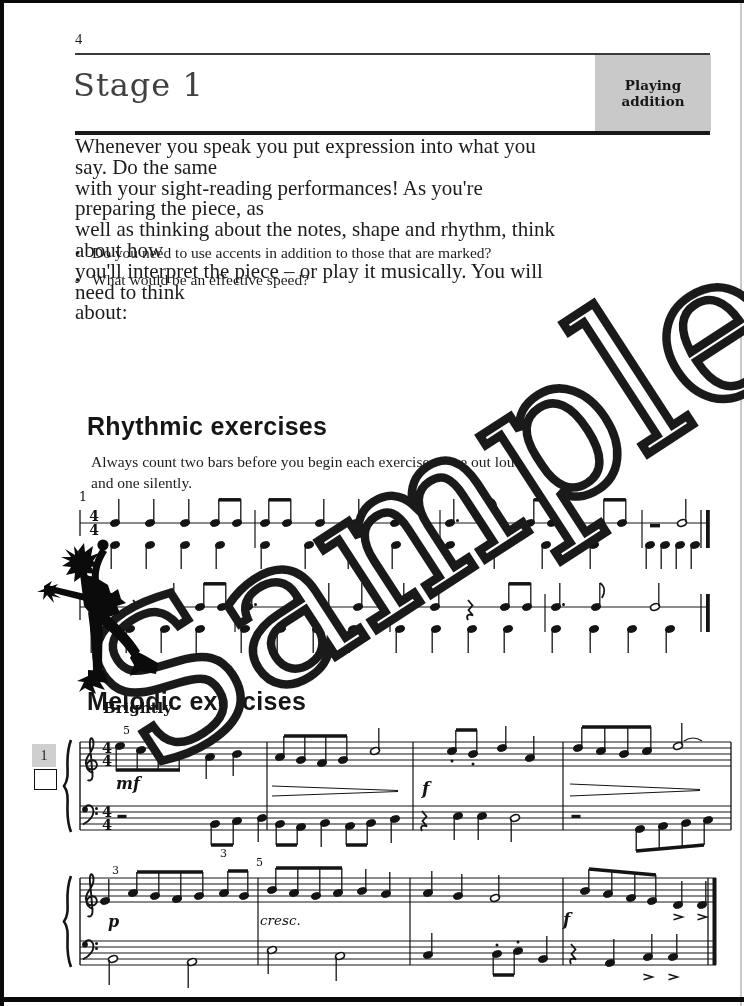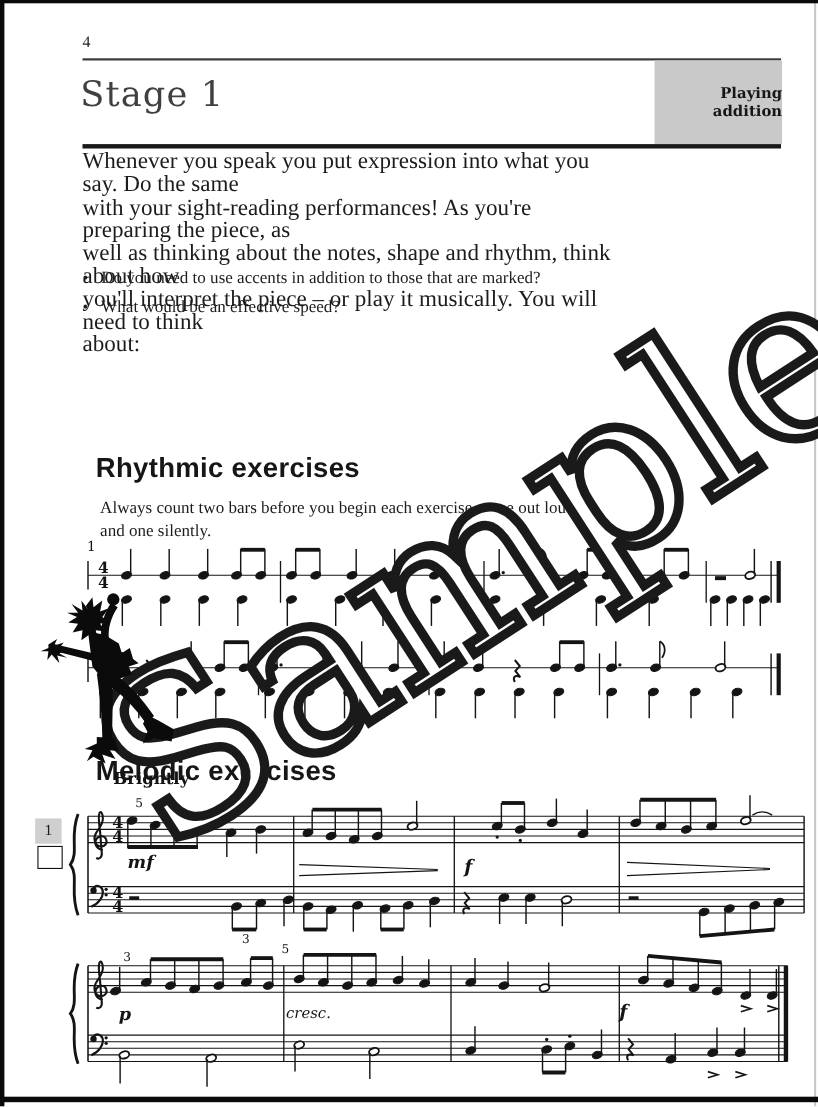--- a/index.html
+++ b/index.html
@@ -6,21 +6,21 @@
   body{width:744px;height:1006px;position:relative;background:#fff;
        font-family:"Liberation Serif",serif;color:#1c1c1c;overflow:hidden;}
   .abs{position:absolute;}
   .frame{background:#0a0a0a;z-index:9;}
   .pagenum{left:75px;top:31px;font-size:14.5px;z-index:1;}
   .rule-thin{left:75px;top:53px;width:635px;height:2px;background:#3a3a3a;z-index:1;}
   .rule-thick{left:75px;top:131px;width:635px;height:3.5px;background:#191919;z-index:1;}
   h1.stage{left:73px;top:66px;margin:0;font-family:"DejaVu Serif",serif;font-size:32px;
      font-weight:normal;color:#404040;letter-spacing:1px;position:absolute;z-index:1;}
   .badge{left:595px;top:55px;width:116px;height:76px;background:#c9c9c9;display:flex;
-     flex-direction:column;justify-content:center;text-align:right;z-index:1;
+     flex-direction:column;justify-content:center;text-align:center;z-index:1;
      font-family:"DejaVu Serif",serif;font-weight:bold;font-size:13.5px;line-height:16px;color:#161616;}
   .intro{left:75px;top:136px;width:486px;margin:0;font-size:21px;line-height:20.8px;
      white-space:pre-line;z-index:1;}
   ul.points{left:75px;top:243px;width:492px;margin:0;padding:0;list-style:none;z-index:1;position:absolute;}
   ul.points li{font-size:15.5px;line-height:20.8px;margin:0 0 6.5px 0;padding-left:17px;white-space:pre-line;}
   ul.points li::before{content:"\2022";display:inline-block;width:17px;margin-left:-17px;font-size:15px;}
   h2.sect{margin:12px;position:absolute;font-family:Liberation Sans, sans-serif;font-weight:bold;
      font-size:25px;color:#161616;letter-spacing:.3px;z-index:1;}
   h2.rhy{left:75px;top:400px;}
   h2.mel{left:75px;top:675px;}

